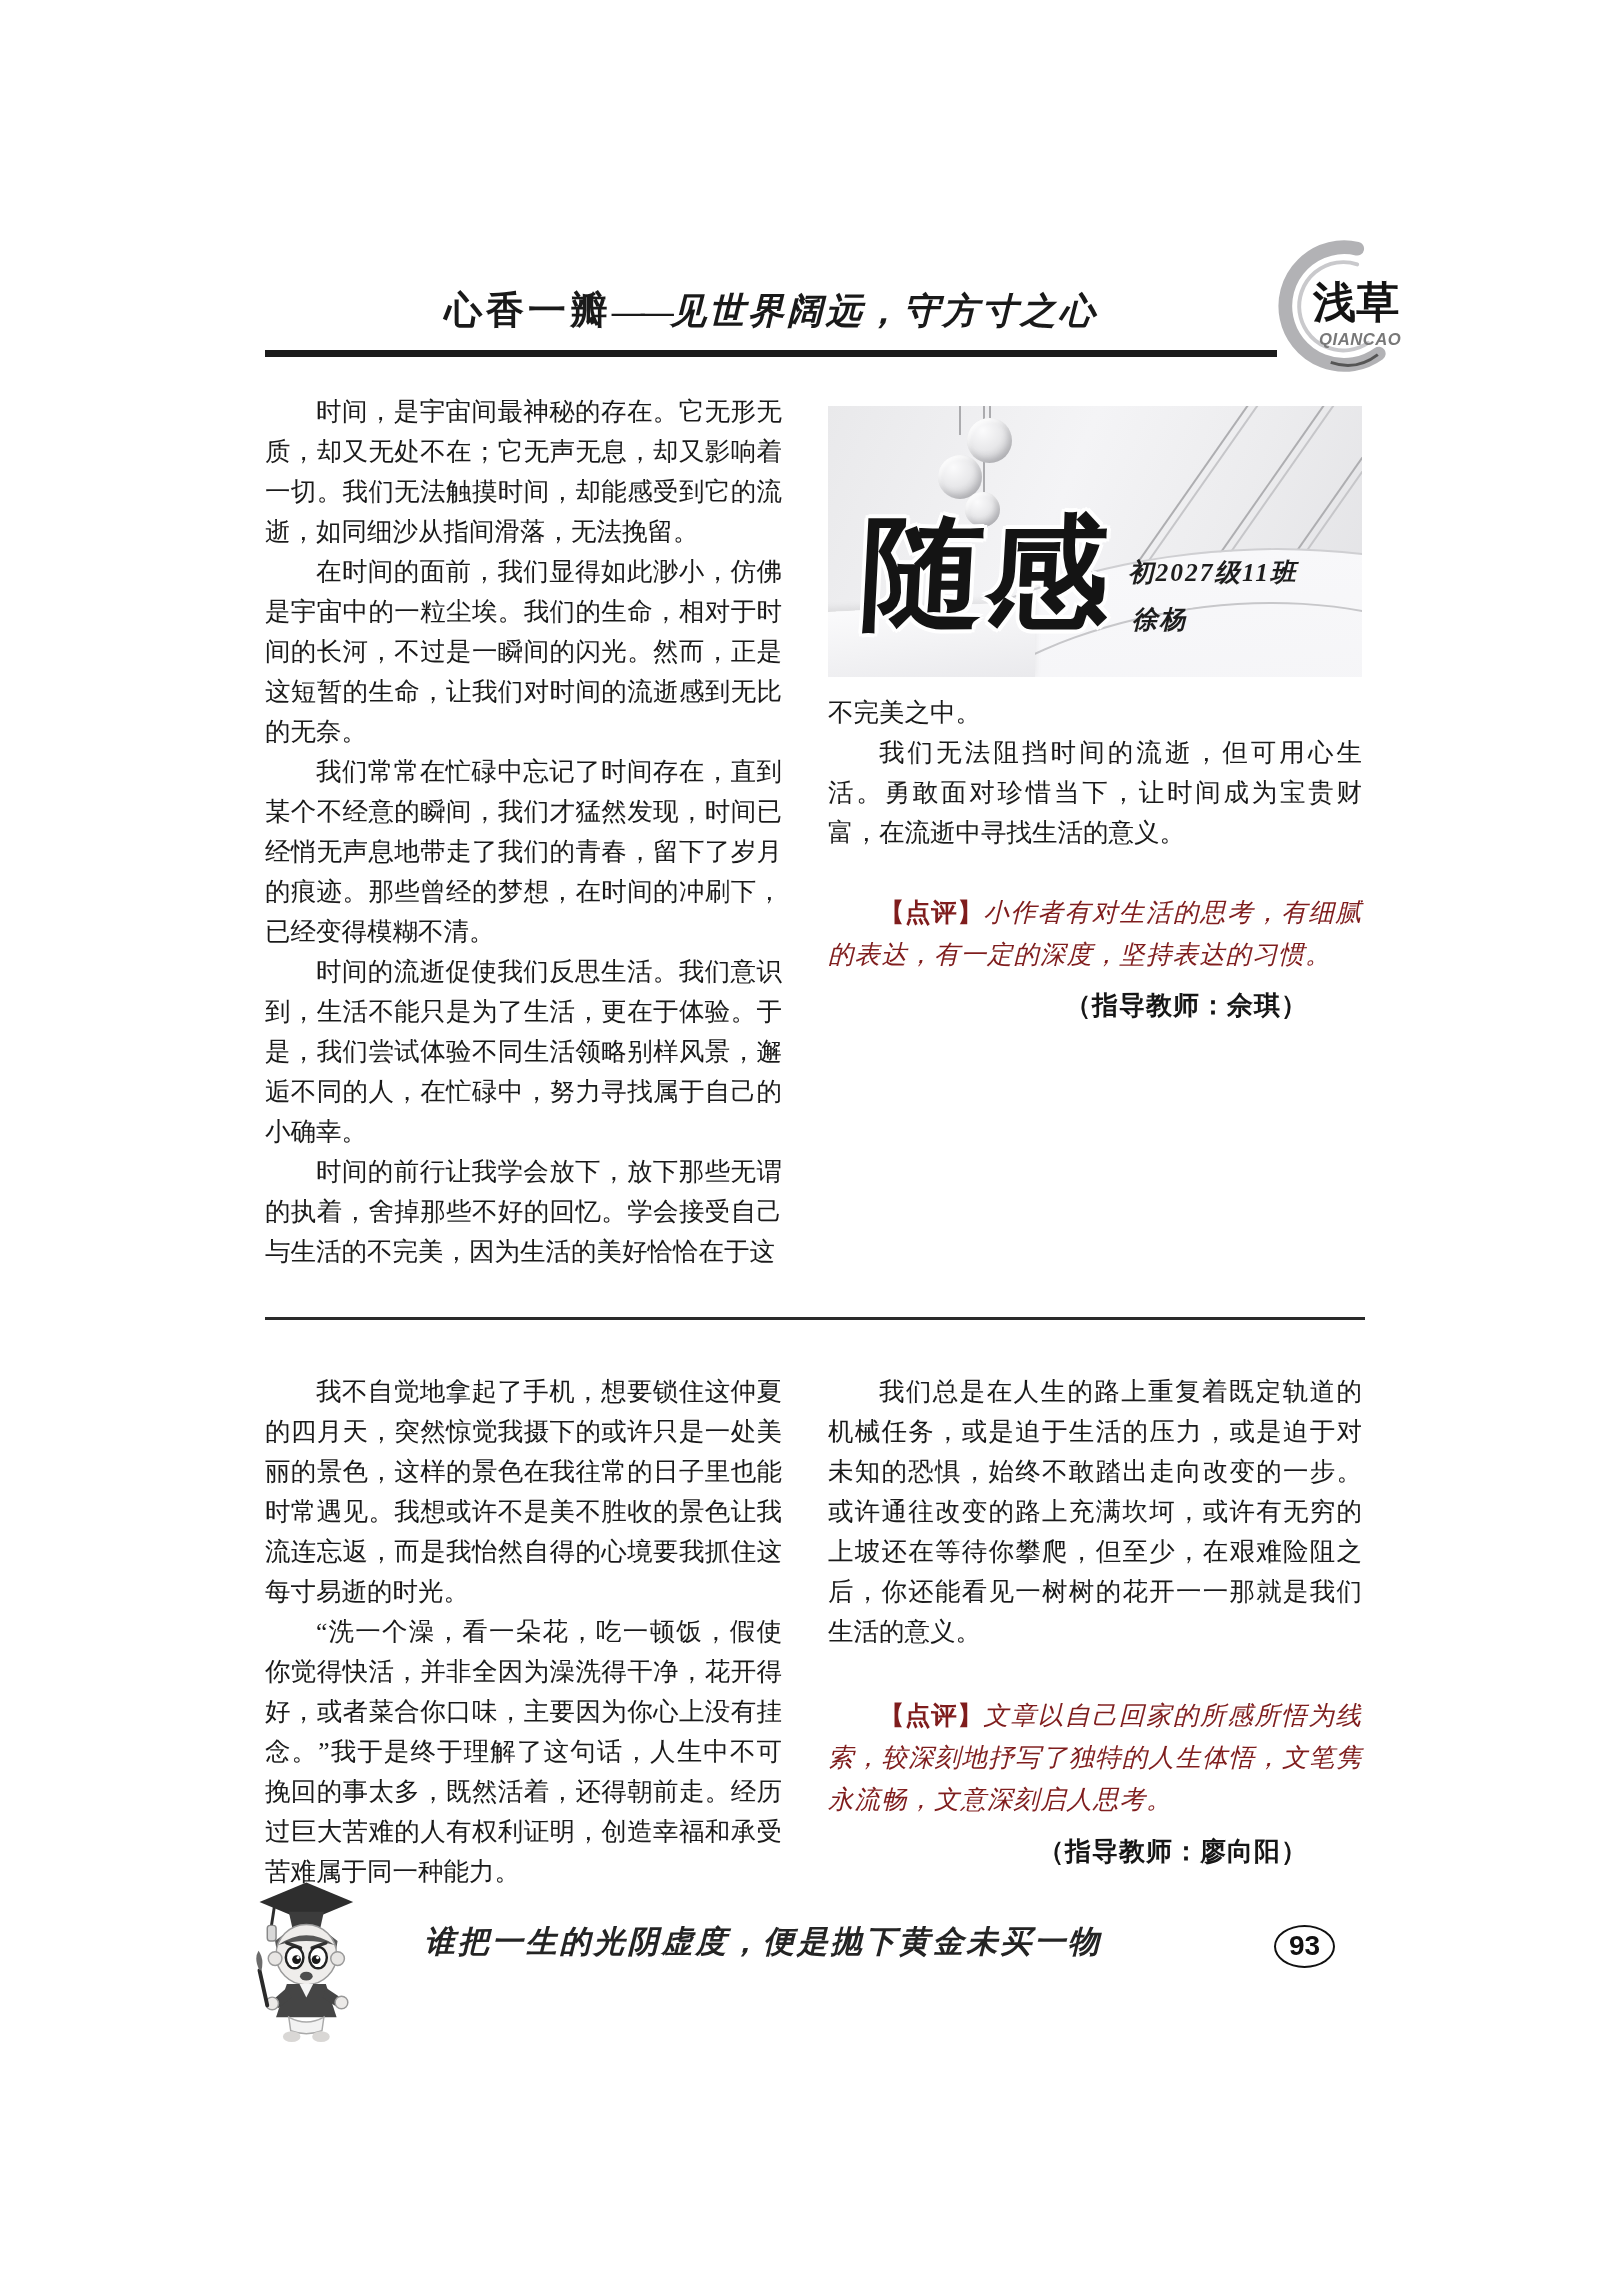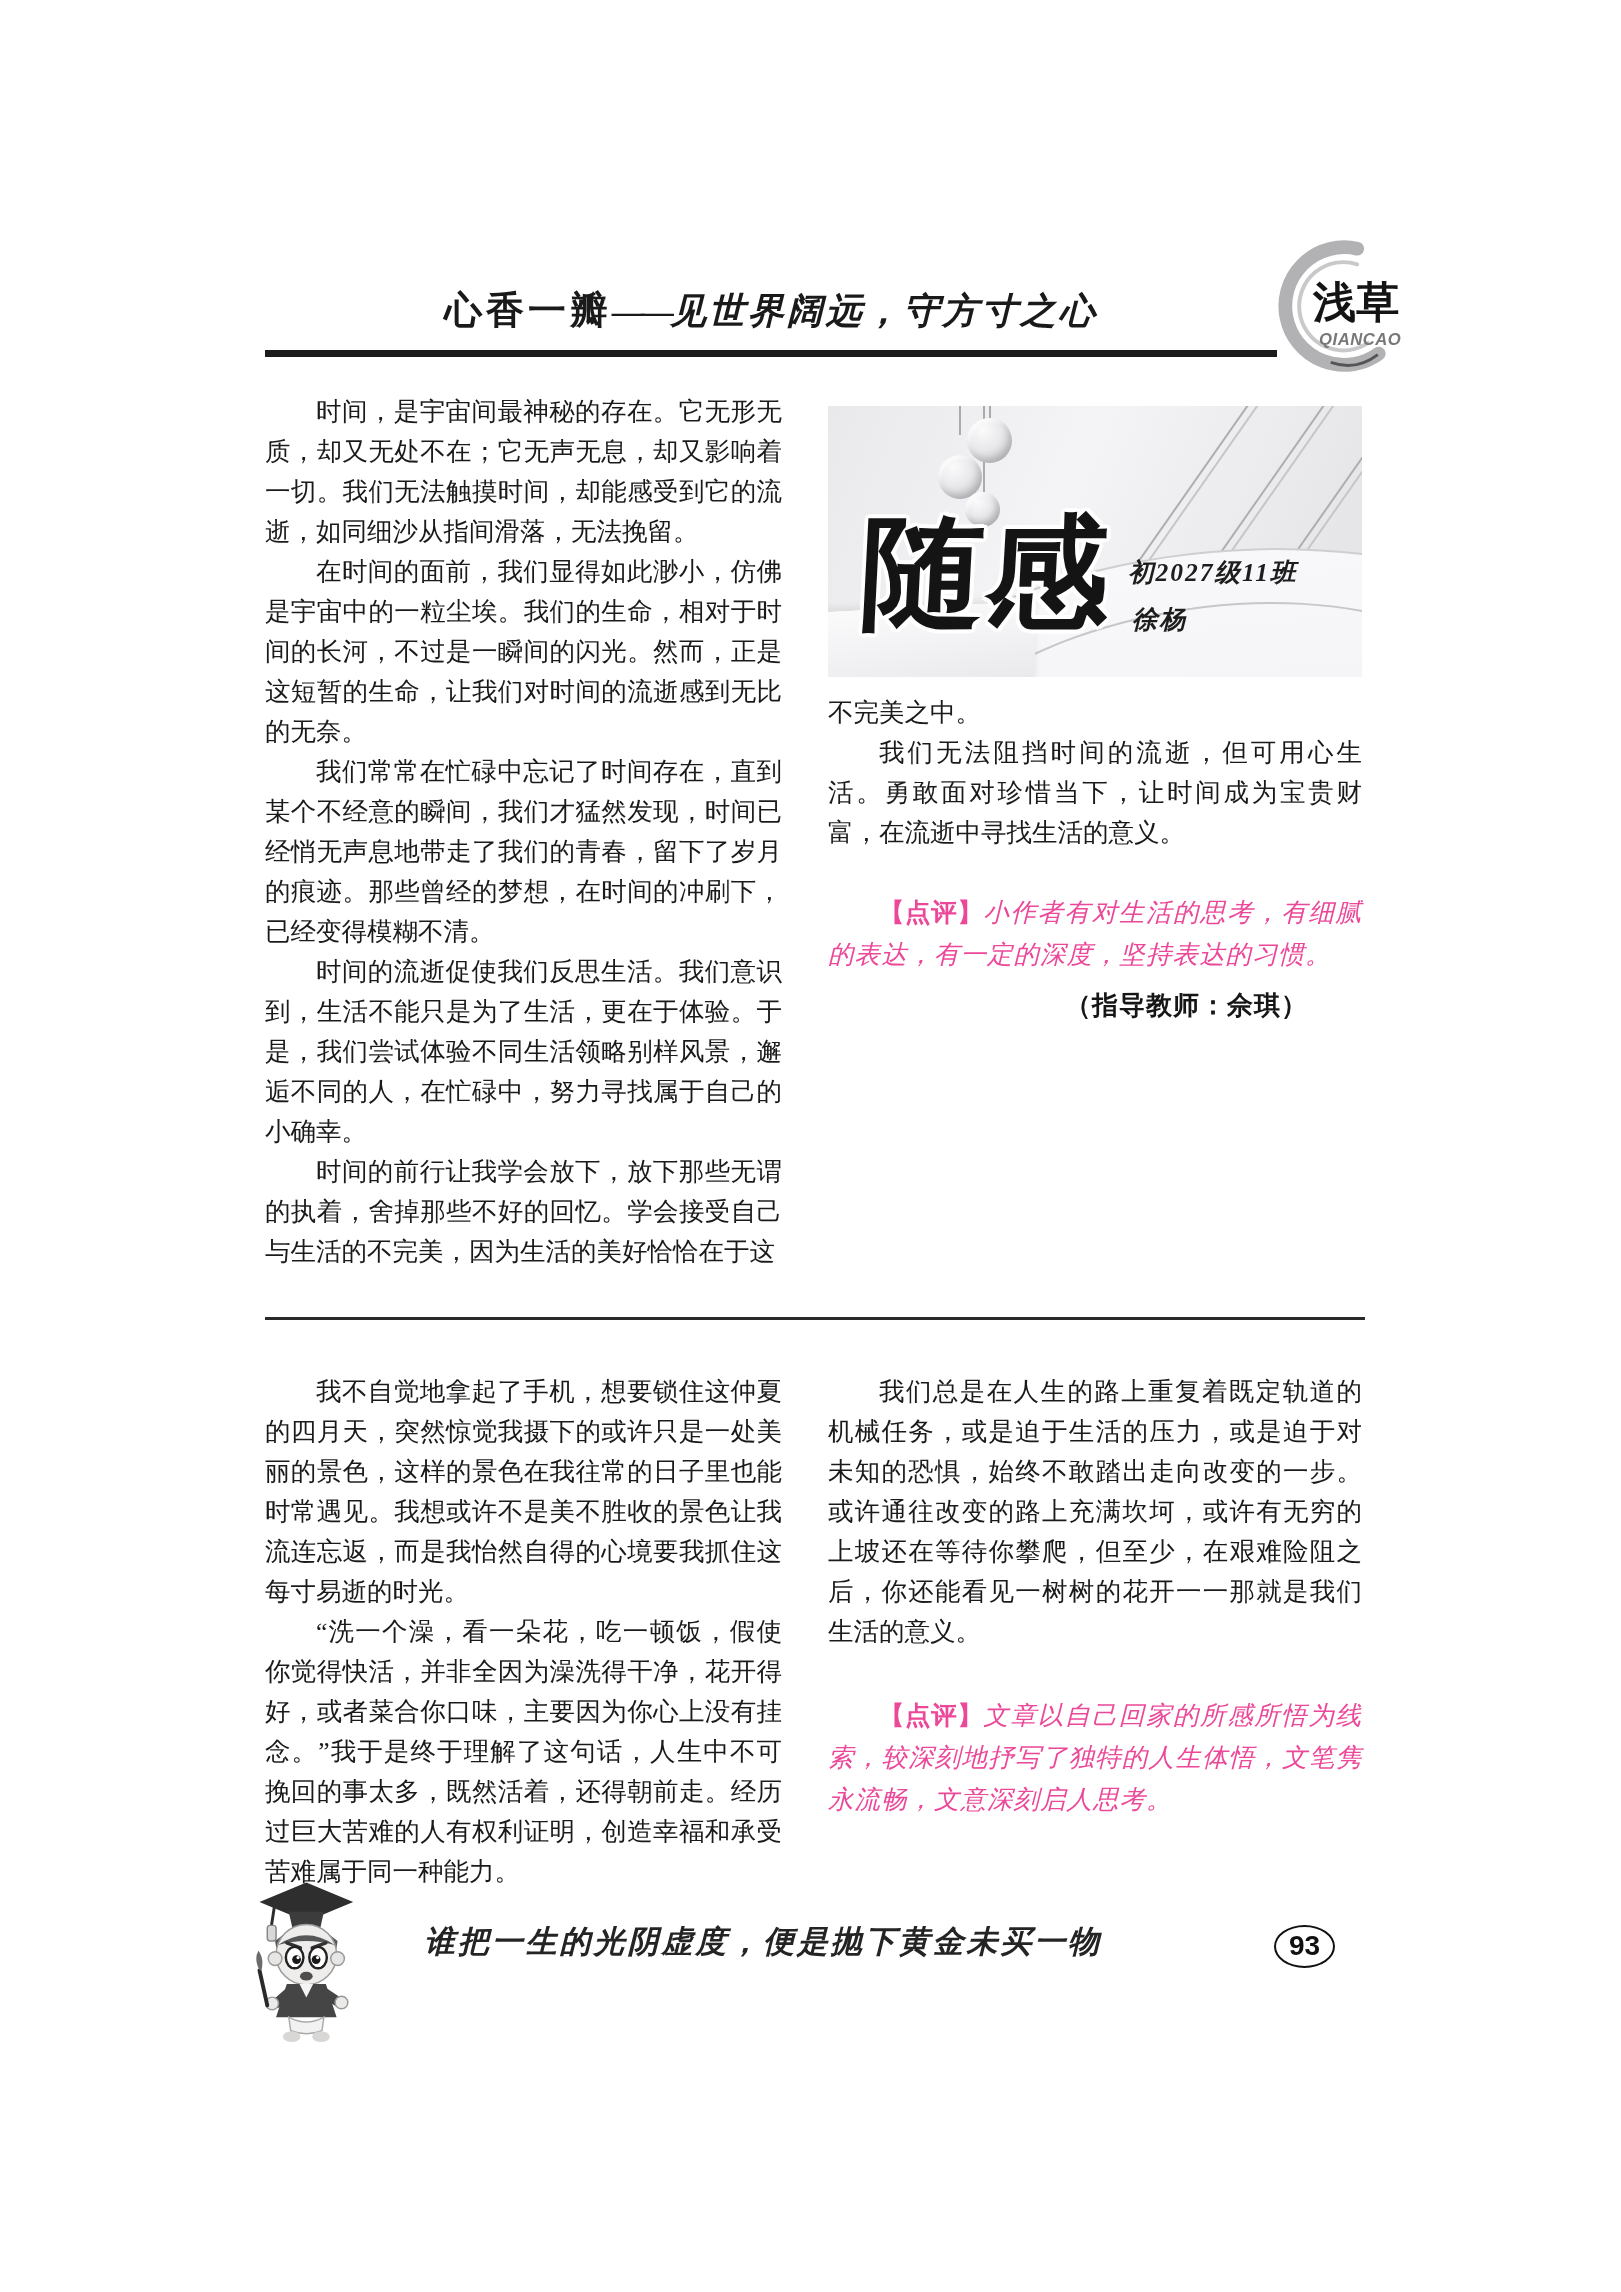--- a/index.html
+++ b/index.html
@@ -34,21 +34,21 @@
   .a1-right { left: 828px; top: 406px;  width: 534px; }
   .a2-left  { left: 265px; top: 1372px; width: 517px; }
   .a2-right { left: 828px; top: 1372px; width: 534px; }
 
   .para { margin: 0; text-align: justify; text-indent: 2em; }
   .para.cont { text-indent: 0; }
 
   .comment {
     margin: 39px 0 0 0; text-align: justify; text-indent: 2em;
     font-style: italic; font-size: 25.5px; line-height: 42px;
-    letter-spacing: 1px; color: #ec4899;
+    letter-spacing: 1px; color: #7f1d1d;
   }
   .comment .comment-label { font-weight: bold; font-style: normal; letter-spacing: 0; }
   .teacher {
     margin: 9.8px 0 0 0; text-align: right; padding-right: 54px;
     font-family: "Liberation Sans", sans-serif; font-weight: bold;
     font-size: 26px; letter-spacing: 1px; color: #161616;
   }
   .a2-right .comment { margin-top: 43px; }
 
   .divider {
@@ -179,20 +179,21 @@
 <div class="divider"></div>
 
 <section class="col a2-left">
   <p class="para">我不自觉地拿起了手机，想要锁住这仲夏的四月天，突然惊觉我摄下的或许只是一处美丽的景色，这样的景色在我往常的日子里也能时常遇见。我想或许不是美不胜收的景色让我流连忘返，而是我怡然自得的心境要我抓住这每寸易逝的时光。</p>
   <p class="para">“洗一个澡，看一朵花，吃一顿饭，假使你觉得快活，并非全因为澡洗得干净，花开得好，或者菜合你口味，主要因为你心上没有挂念。”我于是终于理解了这句话，人生中不可挽回的事太多，既然活着，还得朝前走。经历过巨大苦难的人有权利证明，创造幸福和承受苦难属于同一种能力。</p>
 </section>
 
 <section class="col a2-right">
   <p class="para">我们总是在人生的路上重复着既定轨道的机械任务，或是迫于生活的压力，或是迫于对未知的恐惧，始终不敢踏出走向改变的一步。或许通往改变的路上充满坎坷，或许有无穷的上坡还在等待你攀爬，但至少，在艰难险阻之后，你还能看见一树树的花开一一那就是我们生活的意义。</p>
   <p class="comment"><span class="comment-label">【点评】</span><span>文章以自己回家的所感所悟为线索，较深刻地抒写了独特的人生体悟，文笔隽永流畅，文意深刻启人思考。</span></p>
+  <p class="teacher">（指导教师：廖向阳）</p>
 </section>
 
 <div class="mascot">
   <svg width="123" height="163" viewBox="0 0 126 166">
 
     <line x1="38" y1="22" x2="34" y2="48" stroke="#2c2c2c" stroke-width="3"></line>
     <rect x="30" y="46" width="9" height="16" rx="3" fill="#d8d8d8" stroke="#888" stroke-width="1.5"></rect>
 
     <polygon points="70,2 118,22 70,42 22,22" fill="#2e2e2e"></polygon>
     <path d="M 52,32 L 88,32 L 84,50 L 56,50 Z" fill="#3c3c3c"></path>

